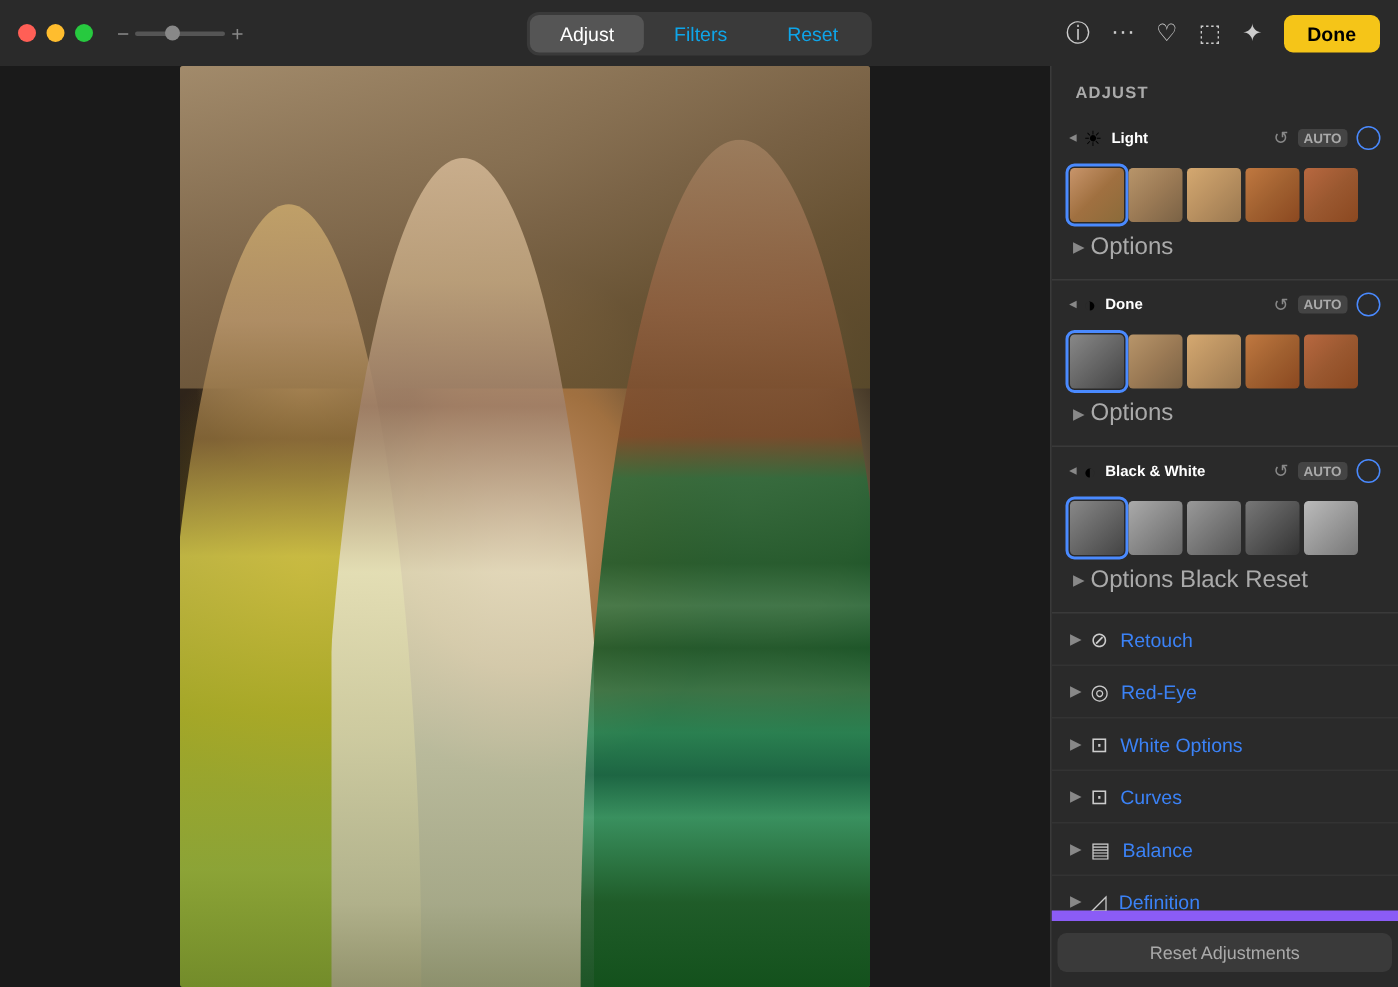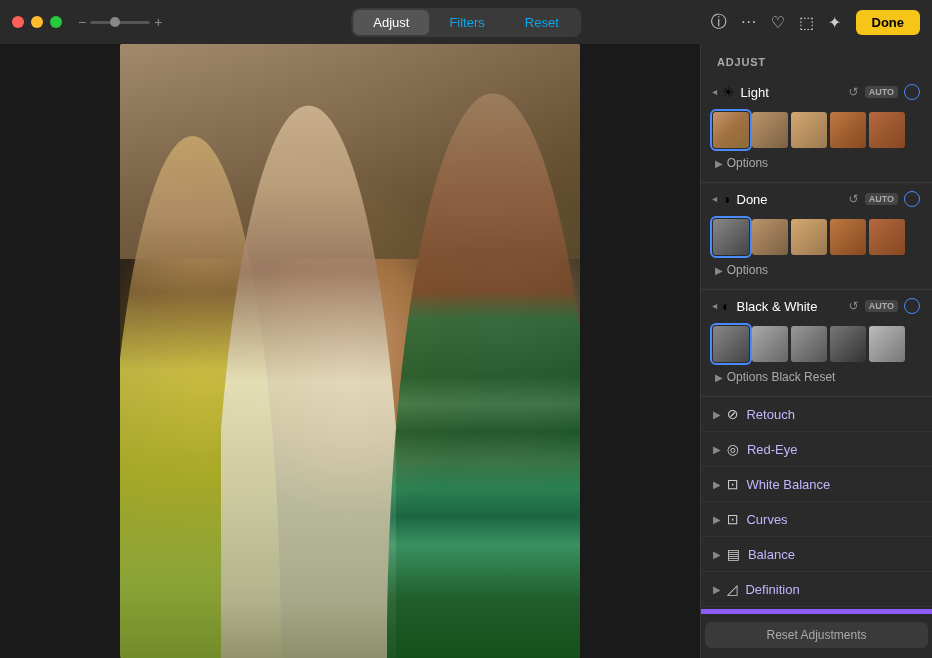--- a/index.html
+++ b/index.html
@@ -251,22 +251,22 @@
       font-size: 10px;
       margin-right: 4px;
       transform: rotate(90deg);
     }
     .section-icon {
       font-size: 14px;
       margin-right: 6px;
     }
     .section-title {
       color: #fff;
-      font-size: 13px;
-      font-weight: 400;
+      font-size: 10px;
+      font-weight: 700;
       flex: 1;
     }
     .section-controls {
       display: flex;
       align-items: center;
       gap: 6px;
     }
     .reset-icon {
       color: #888;
       font-size: 12px;
@@ -325,21 +325,21 @@
       padding: 4px 14px 6px;
       cursor: pointer;
     }
     .options-chevron {
       color: #888;
       font-size: 10px;
       margin-right: 4px;
     }
     .options-label {
       color: #aaa;
-      font-size: 12px;
+      font-size: 16px;
     }
 
     
     .collapsed-section {
       display: flex;
       align-items: center;
       padding: 9px 12px;
       cursor: pointer;
       border-top: 1px solid #333;
     }
@@ -348,29 +348,29 @@
       color: #888;
       font-size: 10px;
       margin-right: 6px;
     }
     .collapsed-icon {
       font-size: 14px;
       margin-right: 8px;
       color: #ccc;
     }
     .collapsed-title {
-      color: #c4b5fd;
+      color: #3b82f6;
       font-size: 13px;
     }
 
     .reset-adjustments {
       padding: 8px 4px 10px;
       text-align: center;
       flex-shrink: 0;
-      border-top: 5px solid #8b5cf6;
+      border-top: 7px solid #8b5cf6;
     }
     .reset-btn {
       background: #3a3a3a;
       color: #aaa;
       border: none;
       font-size: 12px;
       padding: 6px 20px;
       border-radius: 6px;
       cursor: pointer;
       width: 100%;
@@ -517,21 +517,21 @@
 
         <div class="collapsed-section">
           <span class="collapsed-chevron">▶</span>
           <span class="collapsed-icon">◎</span>
           <span class="collapsed-title">Red-Eye</span>
         </div>
 
         <div class="collapsed-section">
           <span class="collapsed-chevron">▶</span>
           <span class="collapsed-icon">⊡</span>
-          <span class="collapsed-title">White Balance</span>
+          <span class="collapsed-title">White Options</span>
         </div>
 
         <div class="collapsed-section">
           <span class="collapsed-chevron">▶</span>
           <span class="collapsed-icon">⊡</span>
           <span class="collapsed-title">Curves</span>
         </div>
 
         <div class="collapsed-section">
           <span class="collapsed-chevron">▶</span>

